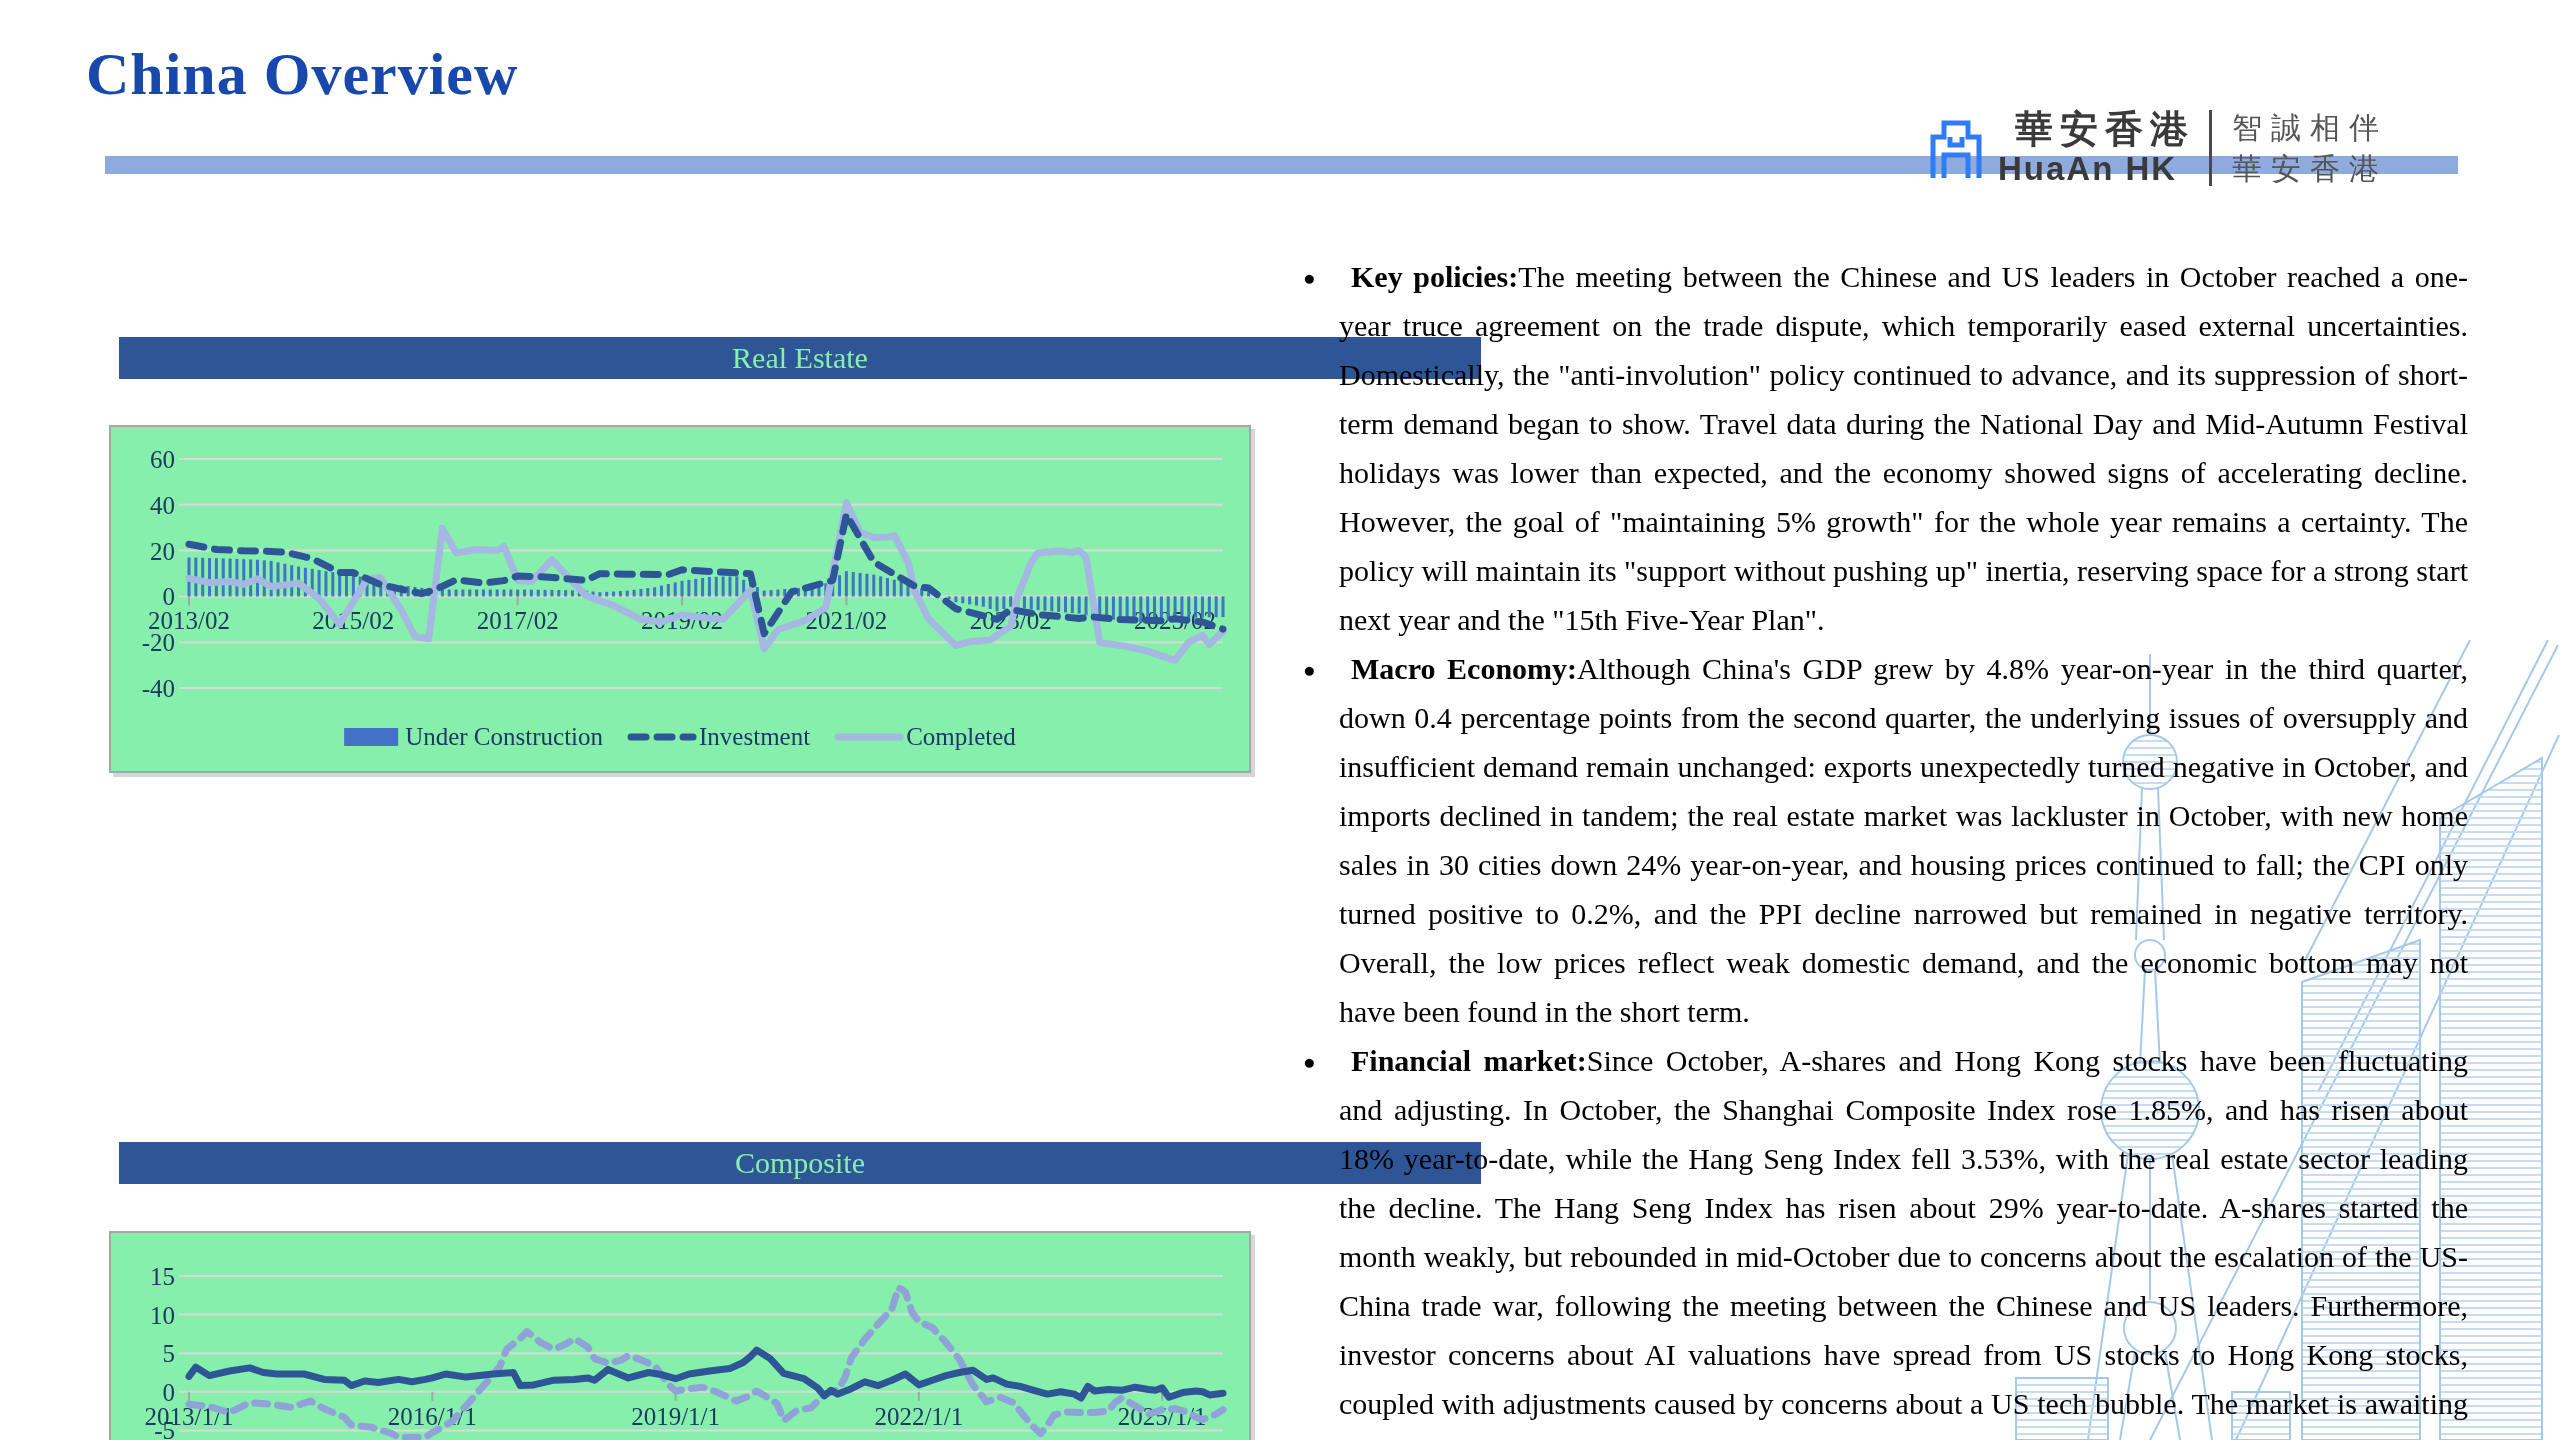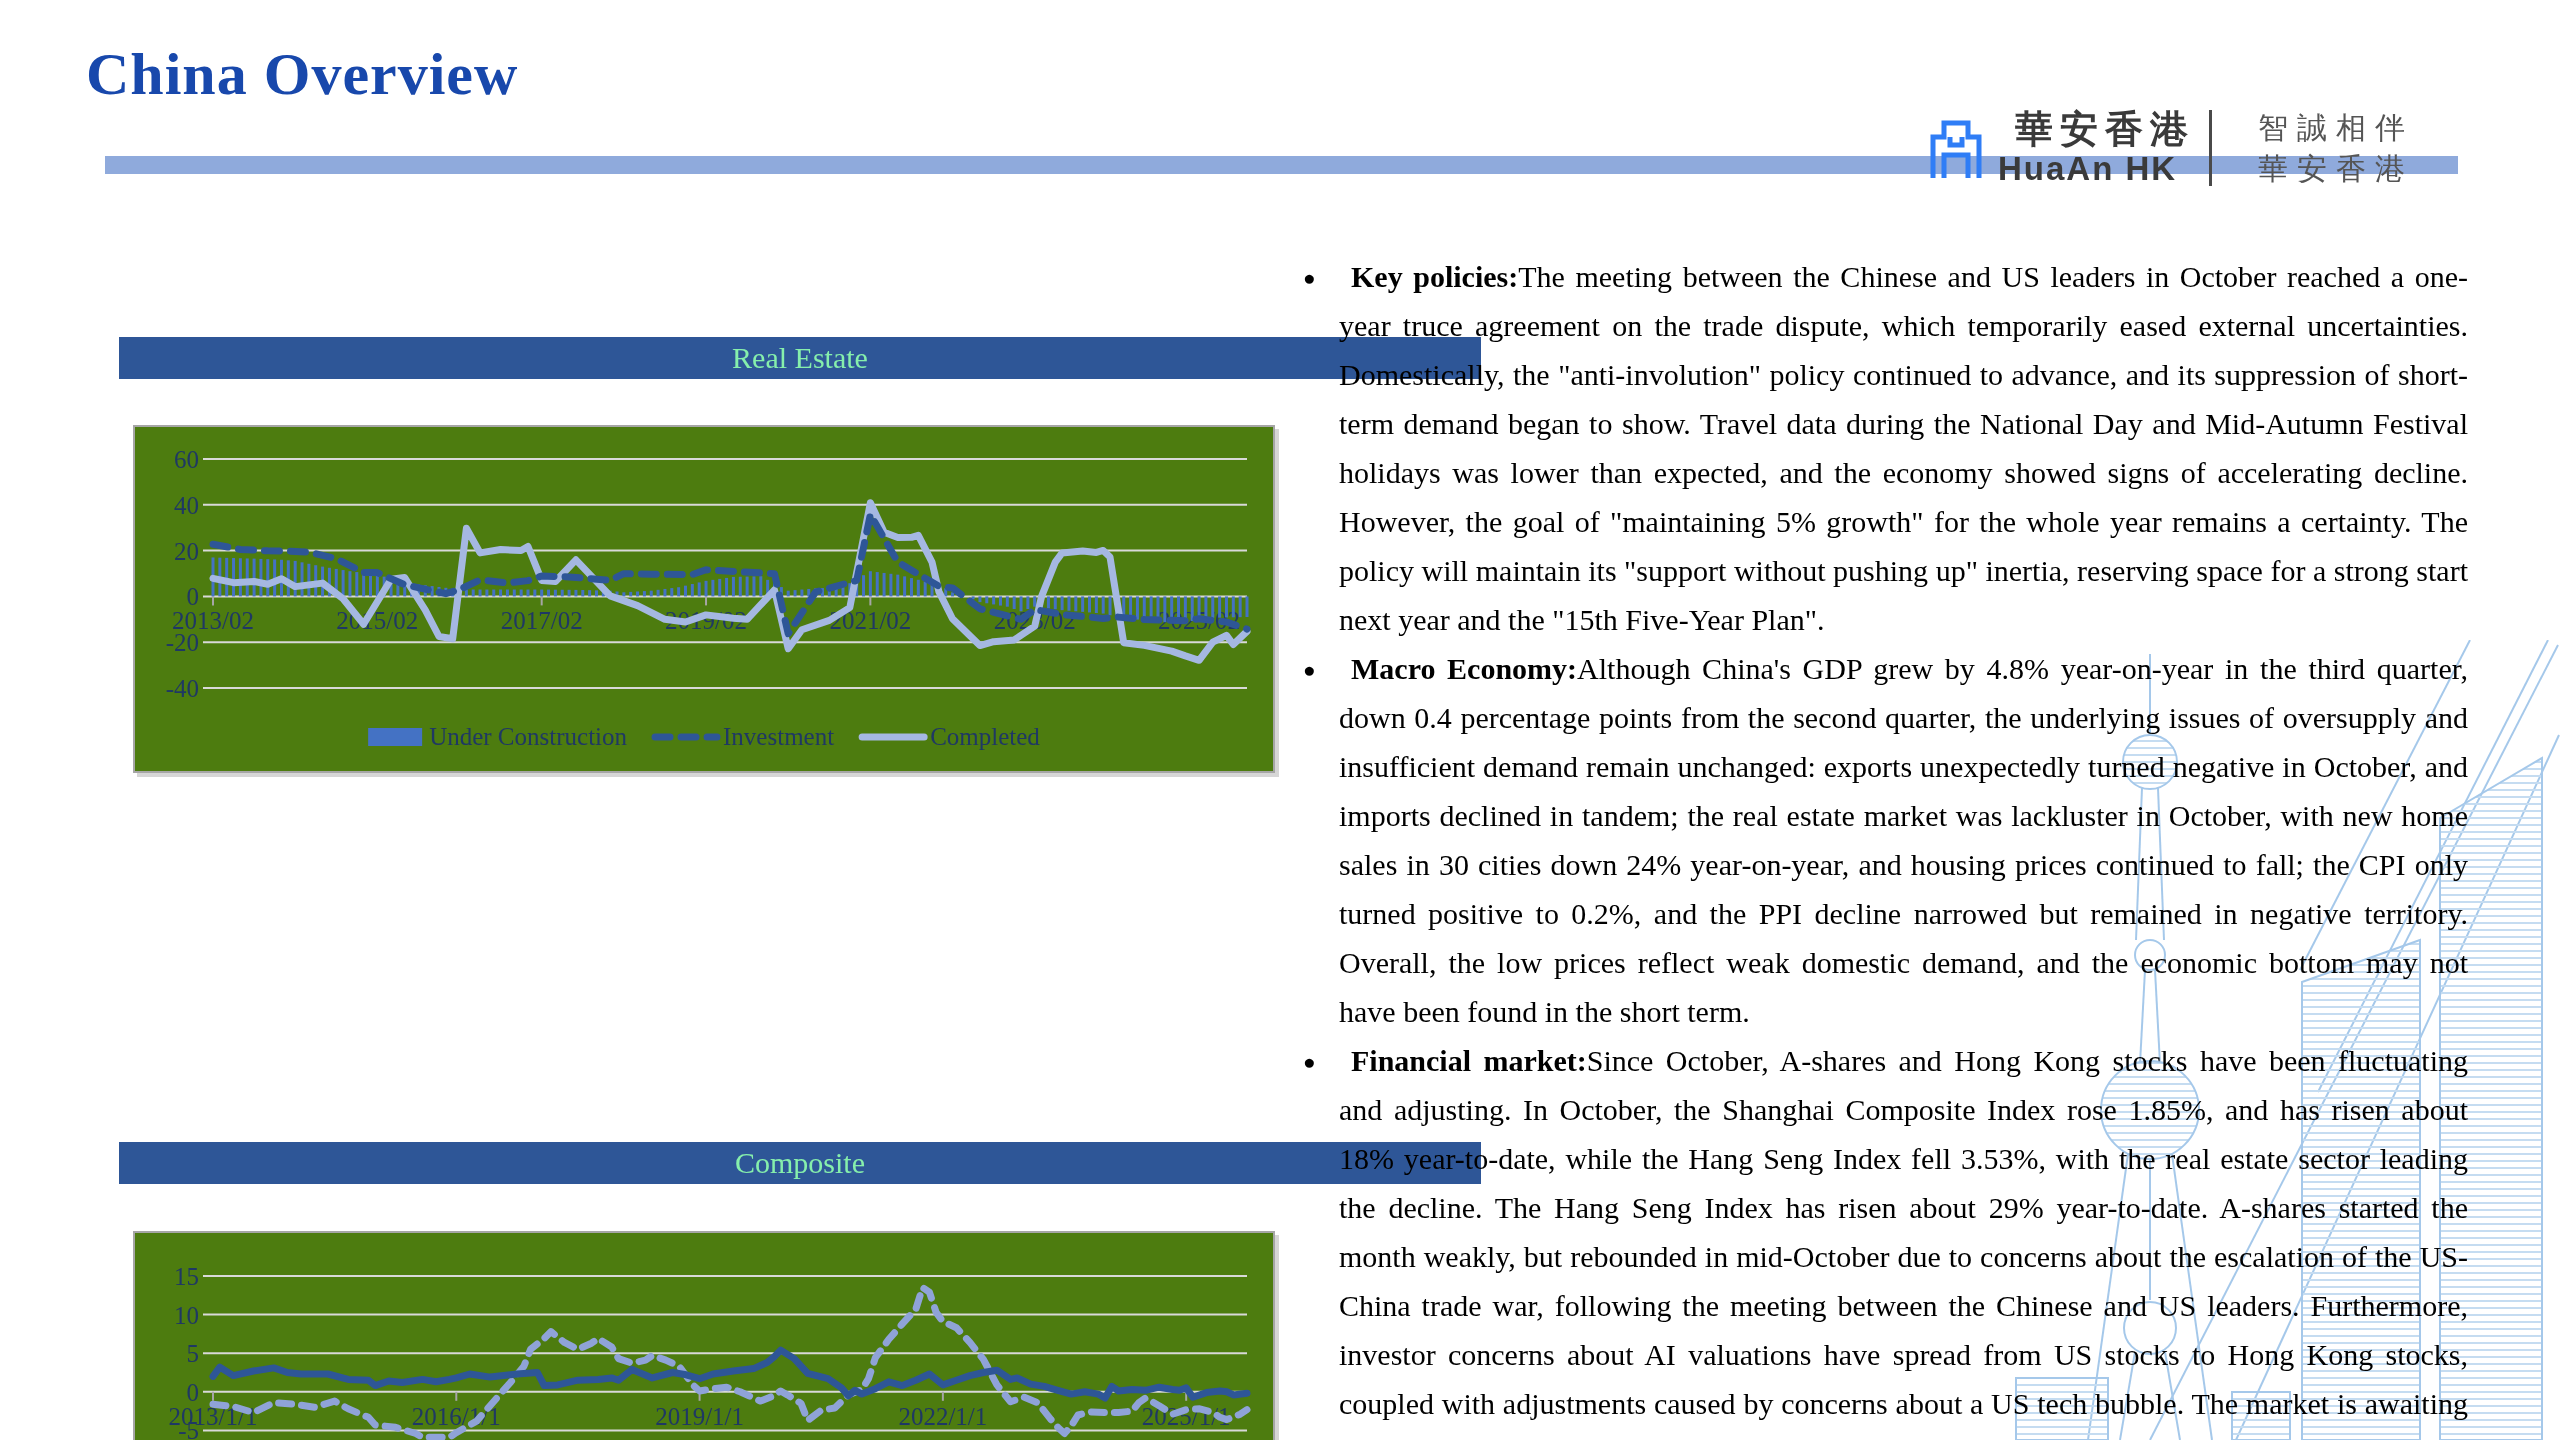--- a/index.html
+++ b/index.html
@@ -10,25 +10,25 @@
   html,body{width:2560px;height:1440px;background:#fff;overflow:hidden;position:relative;
     font-family:"Liberation Serif","DejaVu Serif",serif;}
   .page-title{position:absolute;left:86px;top:40px;font-size:60px;font-weight:bold;color:var(--title);letter-spacing:1px;}
   .accent-band{position:absolute;left:105px;top:156px;width:2353px;height:18px;background:var(--band);}
   
   .brand{position:absolute;left:1928px;top:38px;display:flex;align-items:center;font-family:"Liberation Sans","DejaVu Sans",sans-serif;}
   .brand-names{margin-left:14px;color:#3A3A3A;}
   .brand-cn{font-size:38px;font-weight:bold;letter-spacing:7px;line-height:42px;margin-left:17px;}
   .brand-en{font-size:33px;font-weight:bold;letter-spacing:2px;line-height:38px;}
   .brand-divider{width:3px;height:76px;background:#4A4A4A;margin:0 20px 0 14px;}
-  .brand-tagline{color:#555;font-size:30px;letter-spacing:9px;line-height:41px;margin-left:26px;}
+  .brand-tagline{color:#555;font-size:30px;letter-spacing:9px;line-height:41px;}
   
   .card-title{position:absolute;left:119px;width:1362px;height:42px;background:var(--header-bar);
     color:#86efac;font-size:30px;text-align:center;line-height:42px;}
-  .card-box{position:absolute;left:133px;width:1142px;background:#4d7c0f;border:2px solid var(--border);
+  .card-box{position:absolute;left:109px;width:1142px;background:#86efac;border:2px solid var(--border);
     box-shadow:4px 4px 0 #d6d6d6;}
   .card-box svg{position:absolute;left:0;top:0;width:100%;height:100%;}
   #title-re{top:186px;} #box-re{top:232px;height:348px;}
   #title-inf{top:601px;} #box-inf{top:648px;height:321px;}
   svg text.tick{fill:var(--axis);font-size:25px;font-family:"Liberation Serif","DejaVu Serif",serif;}
   .macro-body{position:absolute;left:1303px;top:252px;width:1165px;z-index:2;}
   .macro-body li{list-style:none;position:relative;padding-left:36px;font-size:30px;line-height:49px;
     text-align:justify;color:#000;}
   .macro-body li::before{content:"●";position:absolute;left:0;top:2px;font-size:21px;color:#000;}
   .lead{font-weight:bold;margin-left:12px;}

